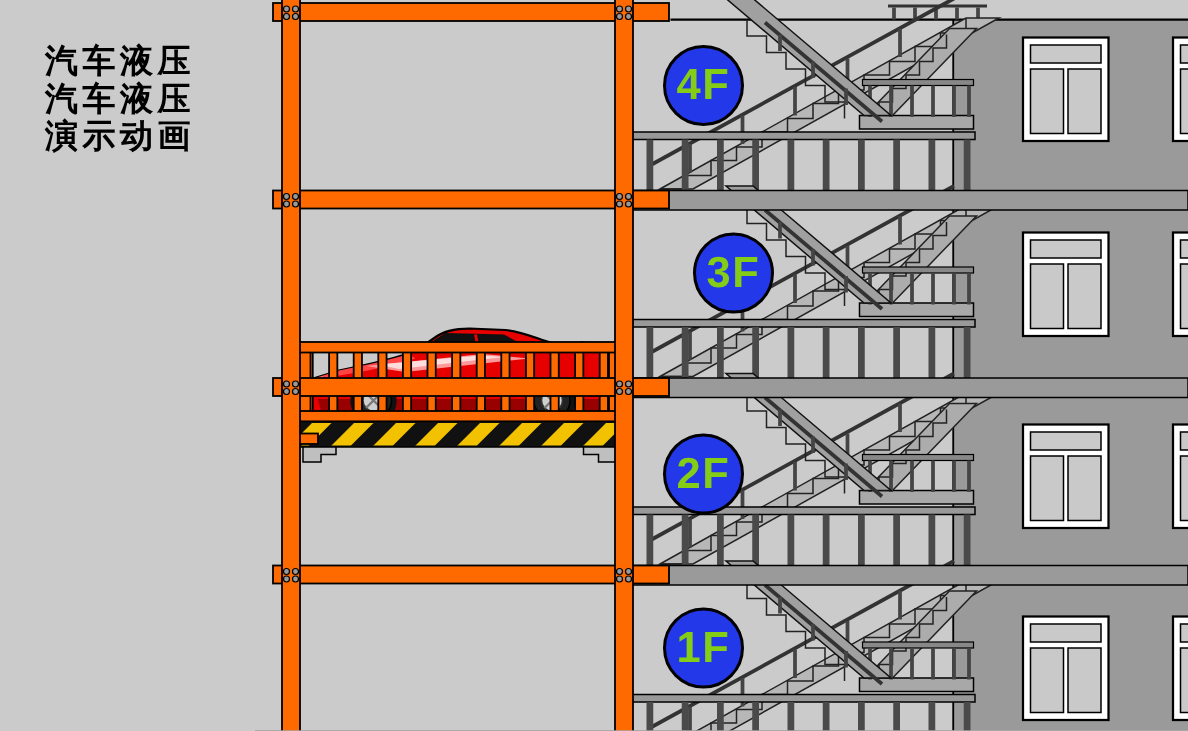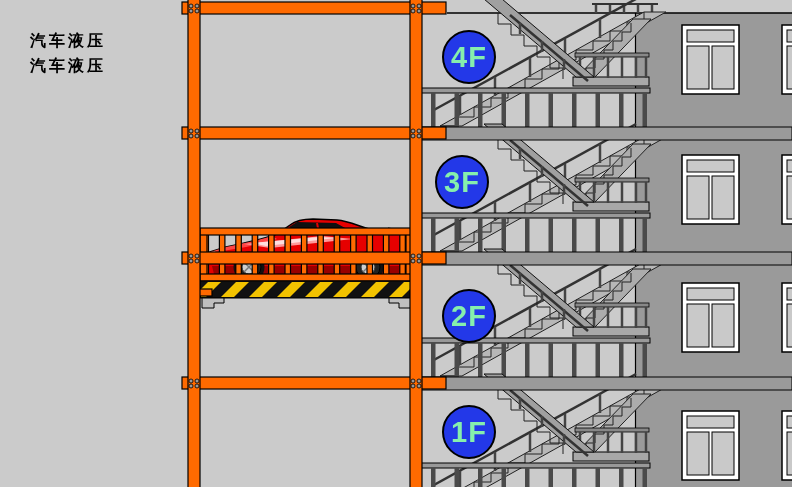--- a/index.html
+++ b/index.html
@@ -3,25 +3,25 @@
 <meta charset="utf-8">
 <style>
   :root{
     --background:#CBCBCB; --wall:#9A9A9A; --frame_orange:#FF6A00;
     --badge_blue:#2338E8; --car_red:#E60000; --hazard_yellow:#F2C200; --hazard_black:#111111;
   }
   html,body{margin:0;padding:0;background:#888;}
   .stage{position:relative;width:792px;height:487px;overflow:hidden;background:var(--background);
          font-family:"Liberation Sans",sans-serif;}
   .scene{position:absolute;left:0;top:0;}
-  .title{position:absolute;left:30px;top:28px;color:#000;font-weight:bold;font-size:16px;
+  .title{position:absolute;left:30px;top:28px;color:#000;font-weight:bold;font-size:22px;
          line-height:25px;letter-spacing:3px;white-space:nowrap;}
   .title span{display:block;}
   .badge{position:absolute;width:50px;height:50px;border-radius:50%;
-         background:var(--badge_blue);border:2.5px solid #000;color:#86efac;
+         background:var(--badge_blue);border:2.5px solid #000;color:#84cc16;
          display:flex;align-items:center;justify-content:center;
          font-weight:bold;font-size:29px;letter-spacing:1px;}
   
   .orange{fill:var(--frame_orange);stroke:#000;stroke-width:1.2;}
   .slab{fill:var(--wall);stroke:#000;stroke-width:1;}
   .wall{fill:var(--wall);}
   .winframe{fill:#fff;stroke:#000;stroke-width:1.5;}
   .pane{fill:#C9C9C9;stroke:#000;stroke-width:1;}
   .rail{stroke:#333;stroke-width:2.5;fill:none;}
   .bal{stroke:#444;stroke-width:2.5;}
@@ -222,26 +222,27 @@
       <use href="#bolt4" x="187" y="252"></use>
         <use href="#bolt4" x="409" y="252"></use>
       <use href="#bolt4" x="187" y="377"></use>
         <use href="#bolt4" x="409" y="377"></use>
     </g>
   </svg>
 
   <div class="title">
     <span>汽车液压</span>
     <span>汽车液压</span>
+    <span>演示动画</span>
   </div>
 
   <div class="badge" style="left:442px;top:30px;">
     <span>4F</span>
   </div>
-  <div class="badge" style="left:435px;top:155px;">
+  <div class="badge" style="left:462px;top:155px;">
     <span>3F</span>
   </div>
   <div class="badge" style="left:442px;top:289px;">
     <span>2F</span>
   </div>
   <div class="badge" style="left:442px;top:405px;align-items:center;">
     <span>1F</span>
   </div>
 
 </div>

